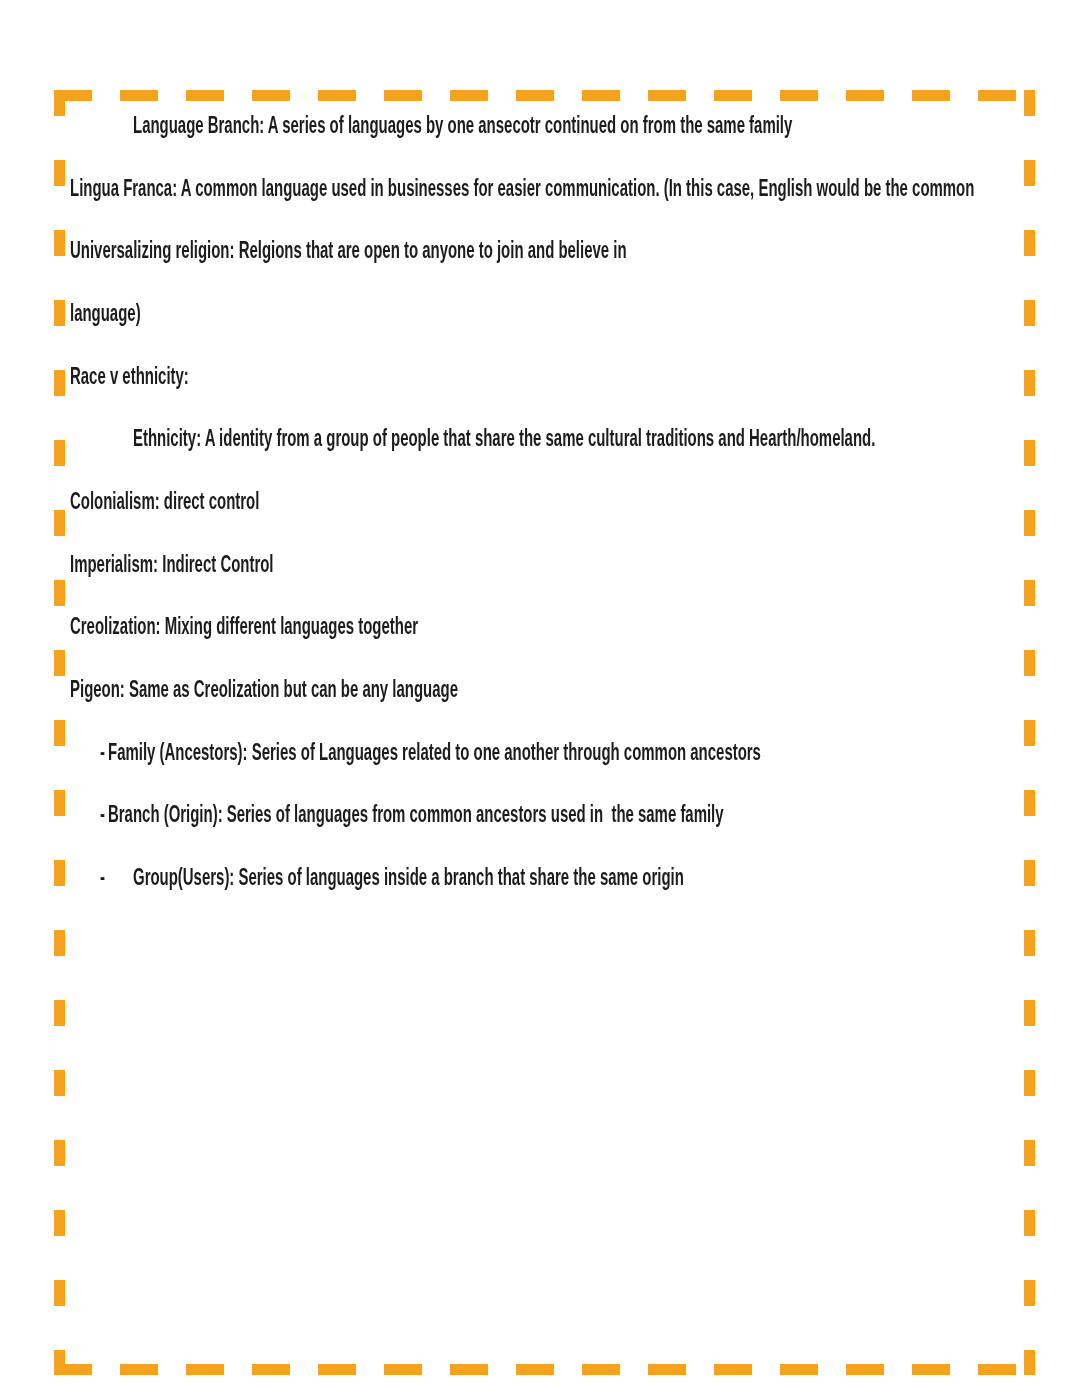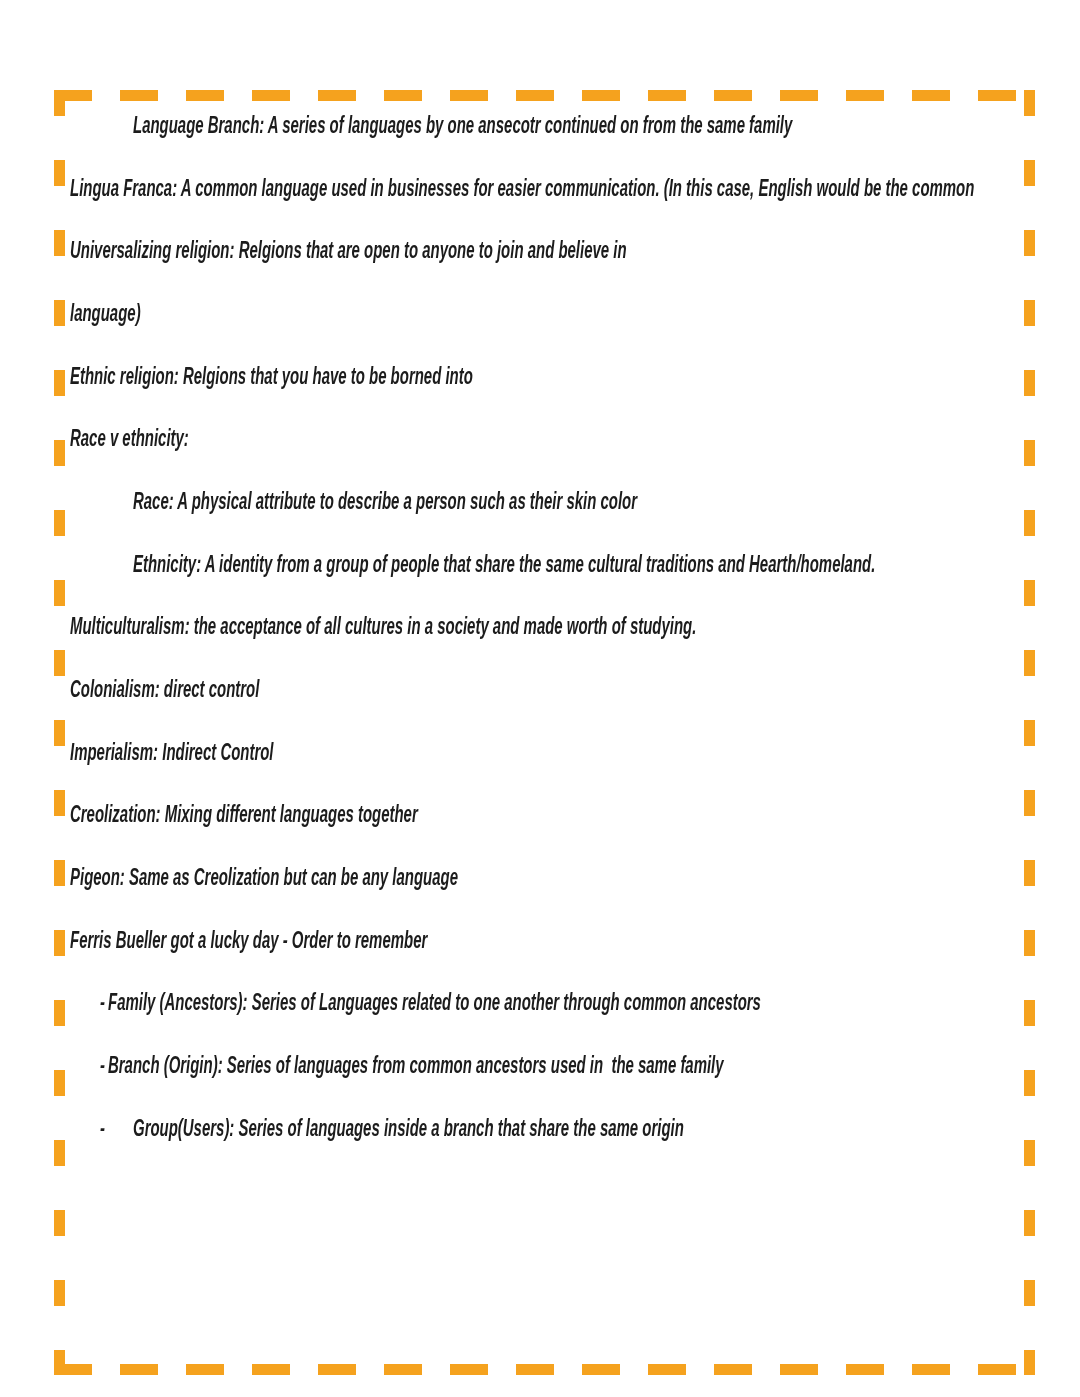--- a/index.html
+++ b/index.html
@@ -7,21 +7,20 @@
     padding: 0;
     background: #ffffff;
   }
   .sheet {
     position: relative;
     width: 1080px;
     height: 1397px;
     background: #ffffff;
     overflow: hidden;
     font-family: "Liberation Sans", sans-serif;
-    font-style: italic;
   }
   
   .frame {
     position: absolute;
     left: 54px;
     top: 90px;
     width: 981px;
     height: 1285px;
   }
   .frame-edge { position: absolute; }
@@ -92,58 +91,42 @@
       <div class="line flush">
 
     <span class="txt">Universalizing religion: Relgions that are open to anyone to join and believe in</span>
   </div>
       <div class="line flush">
 
     <span class="txt">language)</span>
   </div>
       <div class="line flush">
 
-    <span class="txt">Ethnic religion: Relgions that you have to be borned into</span>
-  </div>
-      <div class="line flush">
-
     <span class="txt">Race v ethnicity:</span>
   </div>
       <div class="line indent">
 
-    <span class="txt">Race: A physical attribute to describe a person such as their skin color</span>
-  </div>
-      <div class="line indent">
-
     <span class="txt">Ethnicity: A identity from a group of people that share the same cultural traditions and Hearth/homeland.</span>
-  </div>
-      <div class="line flush">
-
-    <span class="txt">Multiculturalism: the acceptance of all cultures in a society and made worth of studying.</span>
   </div>
       <div class="line flush">
 
     <span class="txt">Colonialism: direct control</span>
   </div>
       <div class="line flush">
 
     <span class="txt">Imperialism: Indirect Control</span>
   </div>
       <div class="line flush">
 
     <span class="txt">Creolization: Mixing different languages together</span>
   </div>
       <div class="line flush">
 
     <span class="txt">Pigeon: Same as Creolization but can be any language</span>
   </div>
-      <div class="line flush">
-
-    <span class="txt">Ferris Bueller got a lucky day - Order to remember</span>
-  </div>
       <div class="line bullet">
     <span class="dash">-</span>
     <span class="txt">Family (Ancestors): Series of Languages related to one another through common ancestors</span>
   </div>
       <div class="line bullet">
     <span class="dash">-</span>
     <span class="txt">Branch (Origin): Series of languages from common ancestors used in  the same family</span>
   </div>
       <div class="line bullet">
     <span class="dash">-</span>

